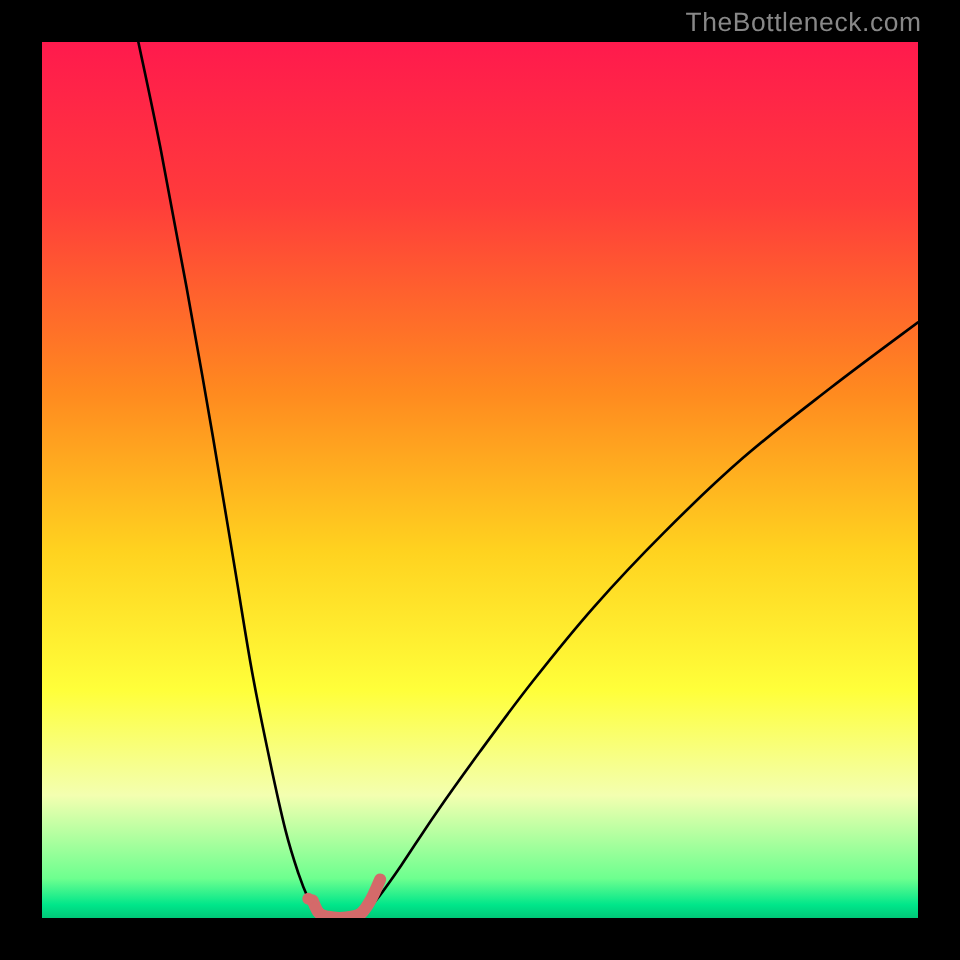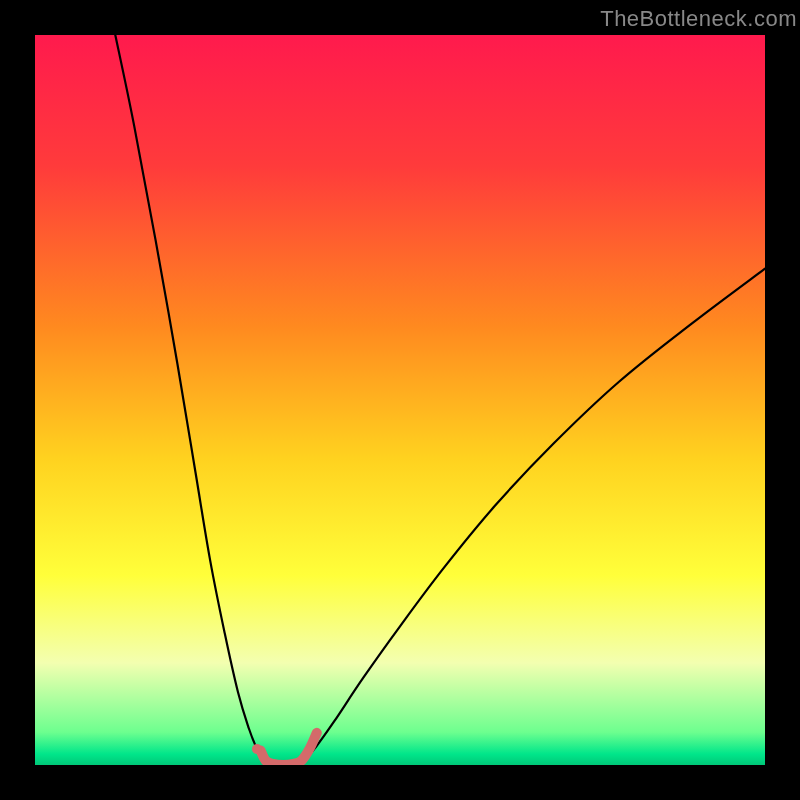--- a/index.html
+++ b/index.html
@@ -13,21 +13,21 @@
   }
   .stage {
     position: relative;
     width: 800px;
     height: 800px;
     background: #000;
   }
   .watermark {
     position: absolute;
     top: 6px;
-    right: 3px;
+    right: 32px;
     color: #888;
     font-size: 22px;
     letter-spacing: 0.5px;
     z-index: 5;
     user-select: none;
   }
   svg {
     position: absolute;
     top: 0;
     left: 0;

